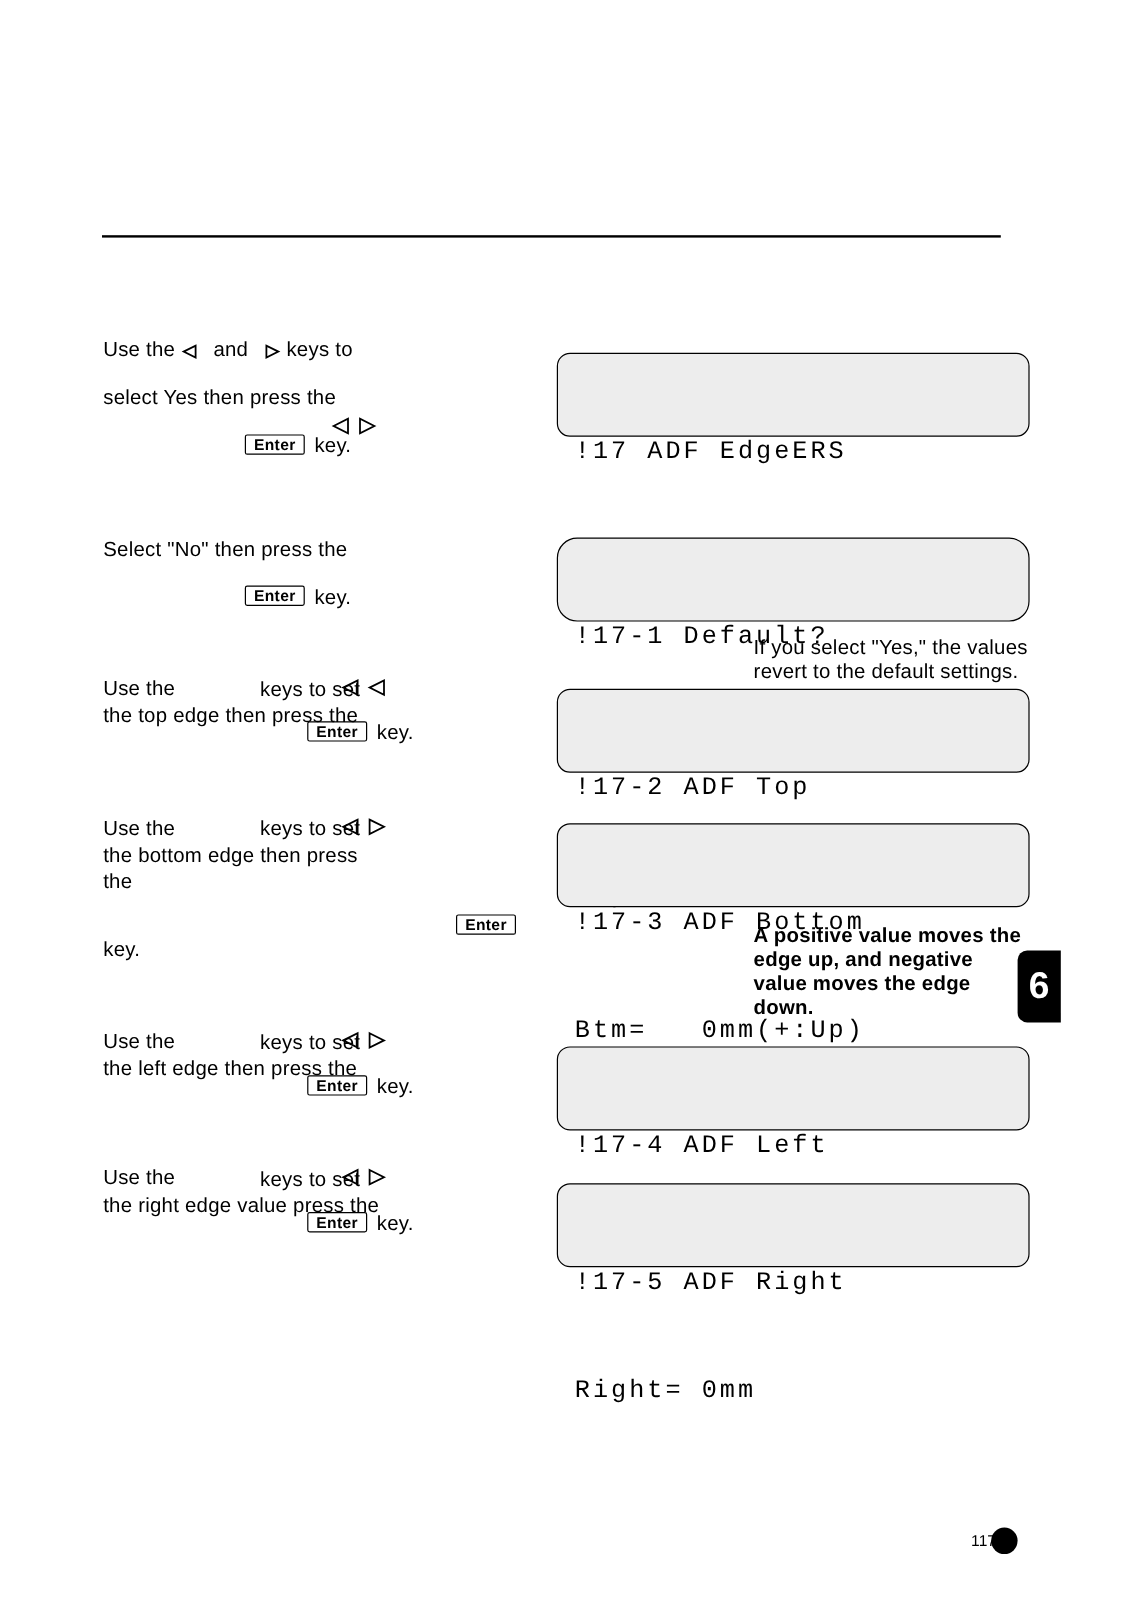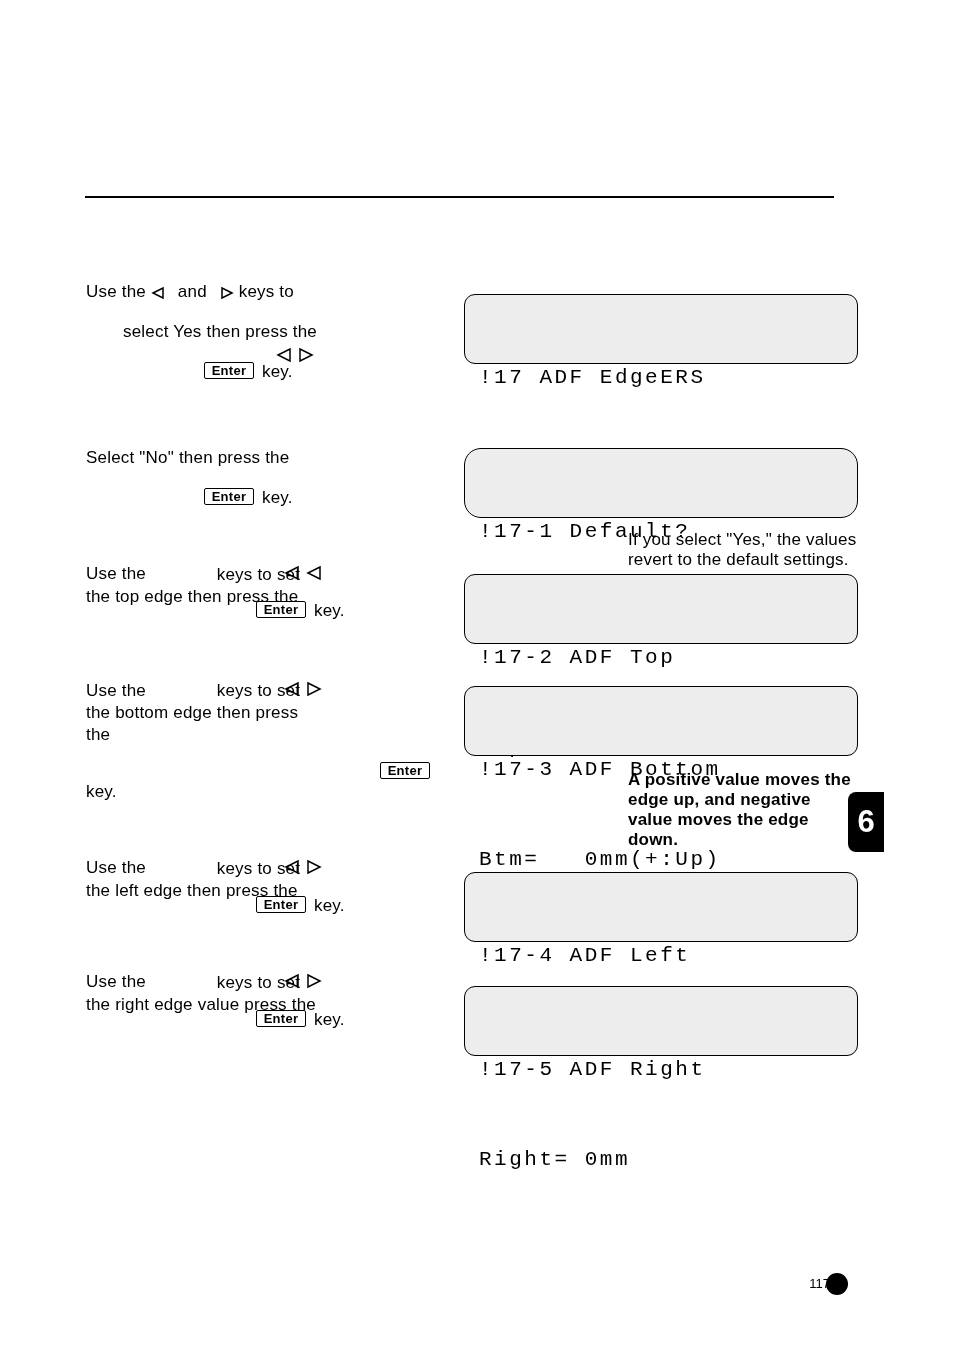--- a/index.html
+++ b/index.html
@@ -53,21 +53,21 @@
         </svg>
   </span>
   <span> and </span>
   <span class="arrow-inline" style="display:inline-block; vertical-align:-3px;">
     <svg width="22" height="14">
           <polygon points="20,7 10,2 10,12" fill="none" stroke="#000" stroke-width="1.5"></polygon>
         </svg>
   </span>
   <span> keys to</span>
 </div>
-<div class="step-l" style="left:86px; top:322px; width:340px;margin-left:37px;">
+<div class="step-l" style="left:86px; top:322px; width:340px;">
   <span>select Yes then press the</span>
 </div>
 <div class="arrow-pair" style="left:276px; top:346px;">
   <svg width="50" height="18">
     <polygon points="2,9 14,3 14,15" fill="none" stroke="#000" stroke-width="1.5"></polygon>
     <polygon points="48,9 36,3 36,15" fill="none" stroke="#000" stroke-width="1.5" transform="translate(-12,0)"></polygon>
   </svg>
 </div>
 <div class="enter-key" style="left:204px; top:362px;">Enter</div>
 <div class="step-l" style="left:262px; top:362px;">key.</div>

